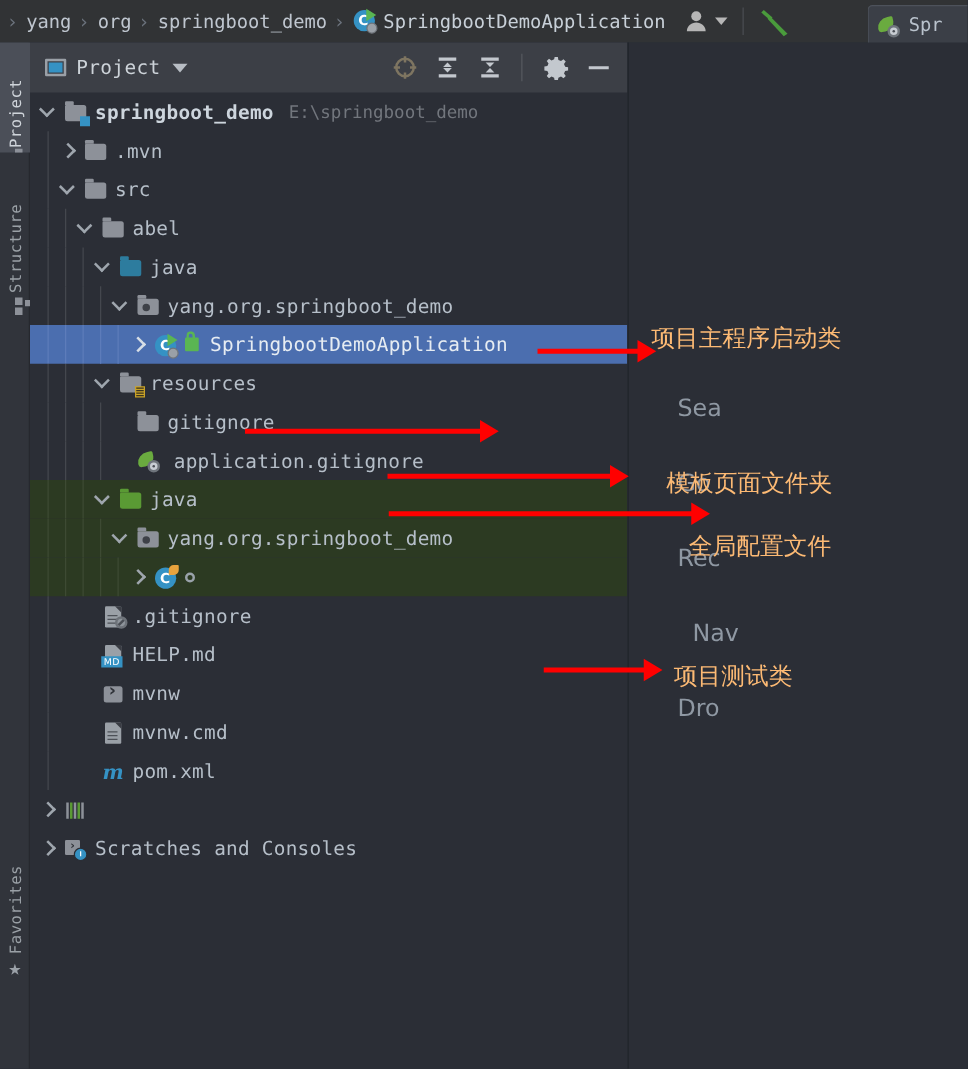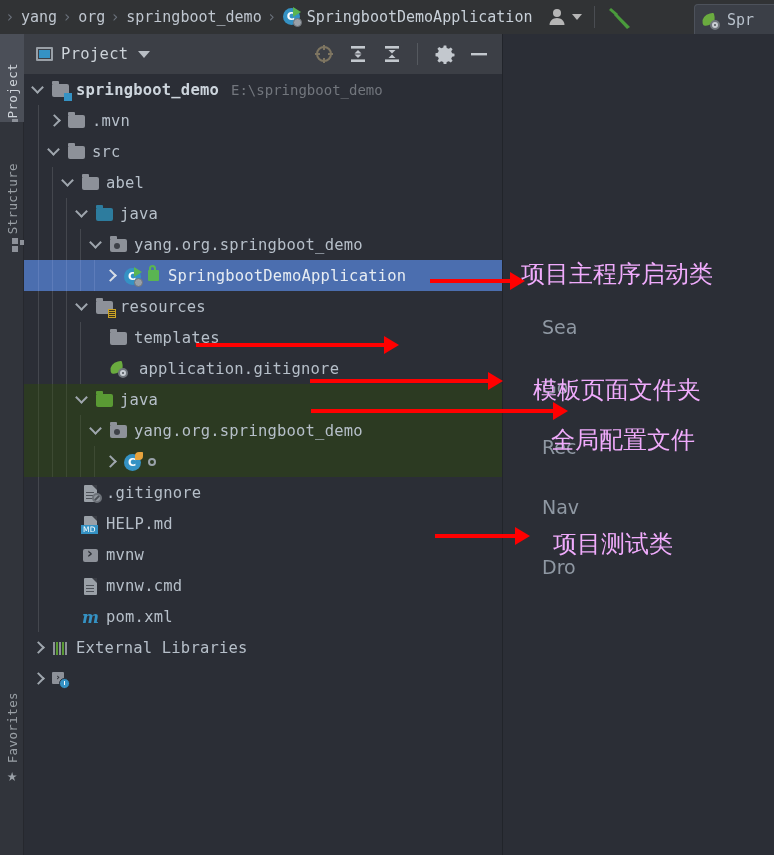--- a/index.html
+++ b/index.html
@@ -533,22 +533,22 @@
 
   
   .anno-layer {
     position: absolute;
     left: 0; top: 0;
     width: 774px; height: 855px;
     pointer-events: none;
   }
   .anno-text {
     position: absolute;
-    color: #f0abfc;
-    font-size: 24px;
+    color: #fdba74;
+    font-size: 19px;
     font-family: "DejaVu Sans", sans-serif;
     white-space: nowrap;
   }
   .arrow-line {
     position: absolute;
     height: 4px;
     background: #ff0000;
   }
   .arrow-head {
     position: absolute;
@@ -841,21 +841,21 @@
           <span class="guide" style="left:14px;"></span>
           <span class="guide" style="left:28px;"></span>
           <span class="guide" style="left:42px;"></span>
           <span class="guide" style="left:56px;"></span>
         </span>
       <span class="arrow blank"></span>
       <span style="width:7px;"></span>
       <span class="icon-slot">
           <span class="folder"></span>
         </span>
-      <span class="row-label">templates</span>
+      <span class="row-label">gitignore</span>
     </div>
 
     <div class="row" style="padding-left:66px;">
       <span class="guides">
           <span class="guide" style="left:14px;"></span>
           <span class="guide" style="left:28px;"></span>
           <span class="guide" style="left:42px;"></span>
           <span class="guide" style="left:56px;"></span>
         </span>
       <span class="arrow blank"></span>
@@ -990,42 +990,42 @@
       <span style="width:7px;"></span>
       <span class="icon-slot">
         <span class="ext-lib">
           <i style="left:0;background:#8d9199;"></i>
           <i style="left:3px;background:#5a9a34;"></i>
           <i style="left:6px;background:#8d9199;"></i>
           <i style="left:9px;background:#5a9a34;"></i>
           <i style="left:12px;background:#8d9199;"></i>
         </span>
       </span>
-      <span class="row-label">External Libraries</span>
     </div>
 
     <div class="row" style="padding-left:8px;">
       <span class="arrow right"></span>
       <span style="width:7px;"></span>
       <span class="icon-slot">
         <span class="sc-icon">
             <span class="sq">›</span>
             <span class="clock"></span>
           </span>
       </span>
+      <span class="row-label">Scratches and Consoles</span>
     </div>
 
   </div>
 </div>
 
 <div class="editor-area">
   <div class="hint" style="top:282px;">Sea</div>
   <div class="hint" style="top:342px;">Go</div>
   <div class="hint" style="top:402px;">Rec</div>
-  <div class="hint" style="top:462px;">Nav</div>
+  <div class="hint" style="top:462px;margin-left:12px;">Nav</div>
   <div class="hint" style="top:522px;">Dro</div>
 </div>
 
 <div class="anno-layer">
 
   <div class="arrow-line" style="left:430px;top:279px;width:82px;"></div>
   <div class="arrow-head" style="left:510px;top:272px;"></div>
   <div class="anno-text" style="left:521px;top:258px;">项目主程序启动类</div>
 
   <div class="arrow-line" style="left:196px;top:343px;width:190px;"></div>
@@ -1034,15 +1034,15 @@
   <div class="arrow-line" style="left:310px;top:379px;width:180px;"></div>
   <div class="arrow-head" style="left:488px;top:372px;"></div>
   <div class="anno-text" style="left:533px;top:374px;">模板页面文件夹</div>
 
   <div class="arrow-line" style="left:311px;top:409px;width:244px;"></div>
   <div class="arrow-head" style="left:553px;top:402px;"></div>
   <div class="anno-text" style="left:551px;top:424px;">全局配置文件</div>
 
   <div class="arrow-line" style="left:435px;top:534px;width:82px;"></div>
   <div class="arrow-head" style="left:515px;top:527px;"></div>
-  <div class="anno-text" style="left:553px;top:528px;">项目测试类</div>
+  <div class="anno-text" style="left:539px;top:528px;">项目测试类</div>
 
 </div>
 
 </body></html>

